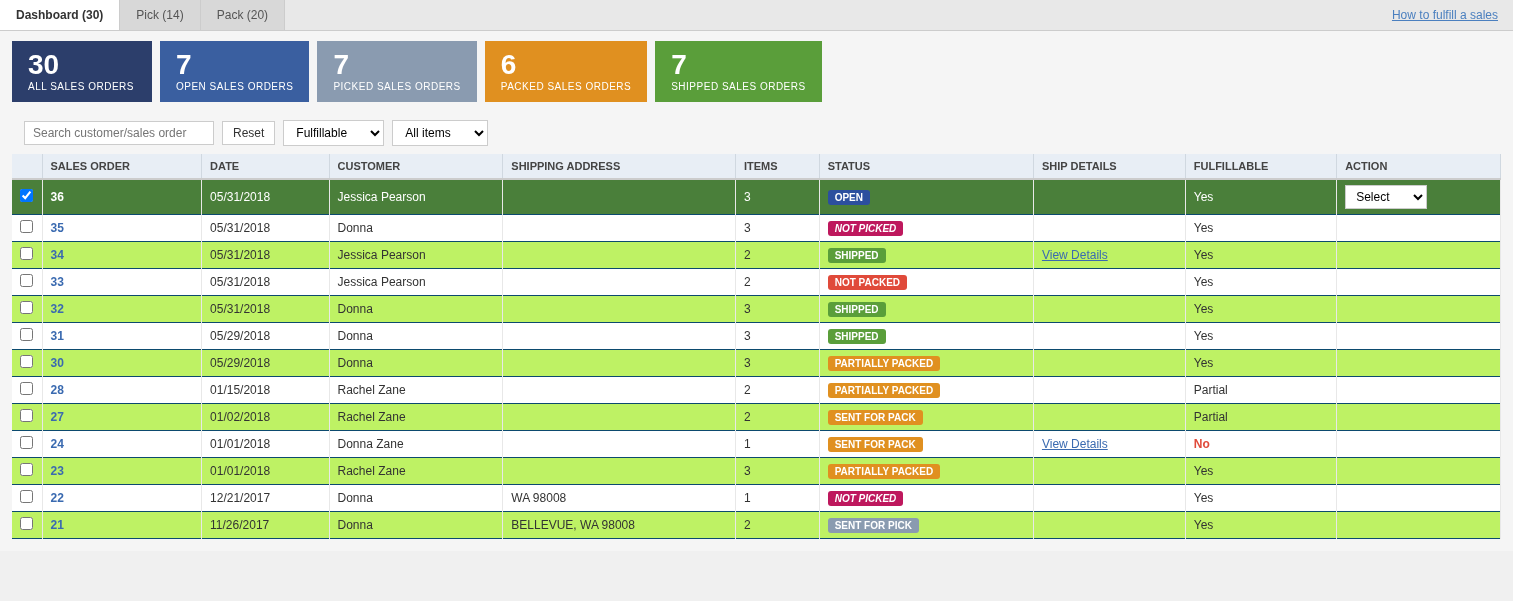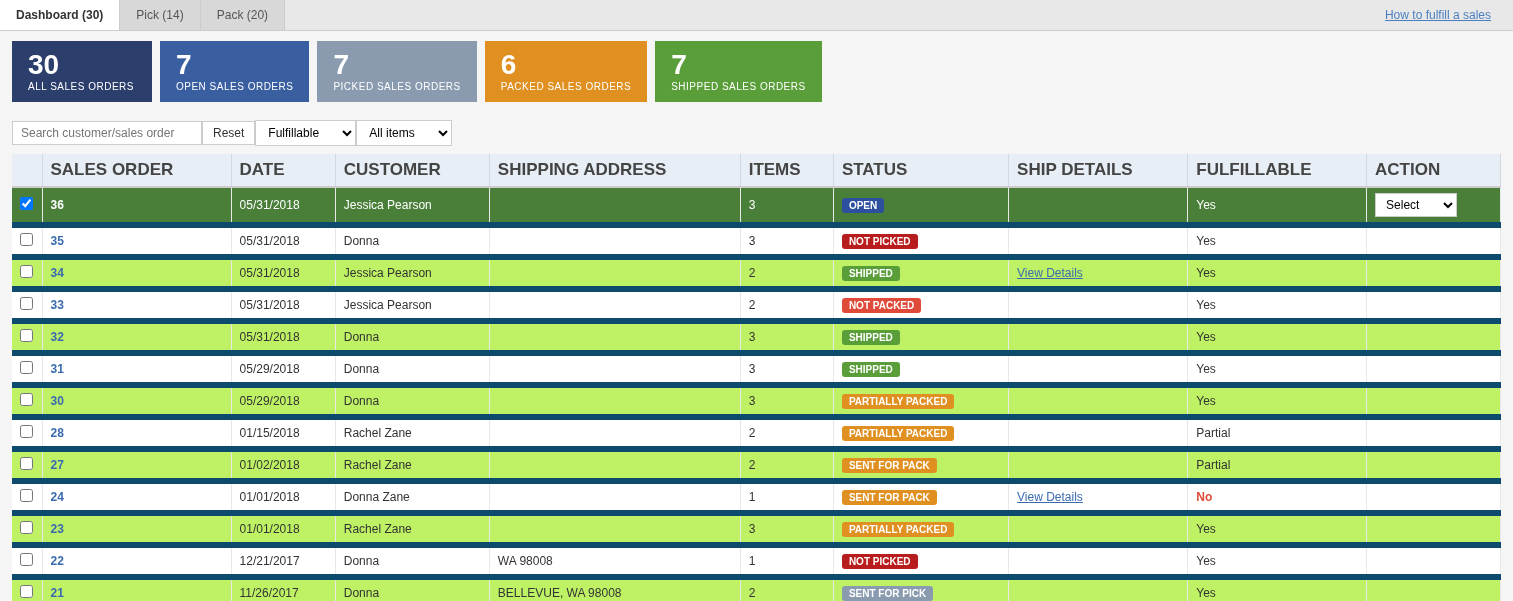--- a/index.html
+++ b/index.html
@@ -22,21 +22,21 @@
       background: #d8d8d8;
       color: #555;
     }
     .top-nav .tab.active {
       background: #fff;
       color: #333;
       font-weight: bold;
     }
     .top-nav .help-link {
       position: absolute;
-      right: 22px;
+      right: 15px;
       top: 50%;
       transform: translateY(-50%);
       color: #4a7fbf;
       font-size: 12px;
       cursor: pointer;
       text-decoration: underline;
     }
 
     
     .summary-bar {
@@ -76,21 +76,22 @@
       font-size: 12px;
       color: #555;
     }
     .controls .hint {
       margin-bottom: 6px;
       color: #444;
     }
     .controls-row {
       display: flex;
       align-items: center;
-      gap: 0;
+      gap: 8px;
+      margin-left: 12px;
     }
     .search-input {
       border: 1px solid #ccc;
       padding: 4px 8px;
       font-size: 12px;
       width: 190px;
       color: #999;
       background: #fff;
     }
     .btn-reset {
@@ -121,32 +122,32 @@
       background: #fff;
       font-size: 12px;
     }
     thead tr {
       background: #e8eef5;
     }
     thead th {
       padding: 6px 8px;
       text-align: left;
       font-weight: bold;
-      font-size: 17px;
+      font-size: 11px;
       color: #444;
       border-bottom: 2px solid #ccc;
       border-right: 1px solid #d0d8e0;
       text-transform: uppercase;
       white-space: nowrap;
     }
     thead th:first-child {
       width: 30px;
     }
     tbody tr {
-      border-bottom: 6px solid #0c4a6e;
+      border-bottom: 1px solid #0c4a6e;
     }
     tbody tr.selected-row {
       background: #4a7f3a;
       color: #fff;
     }
     tbody tr.selected-row td {
       color: #fff;
     }
     tbody tr.alt {
       background: #bef264;
@@ -176,21 +177,21 @@
       display: inline-block;
       padding: 2px 7px;
       border-radius: 3px;
       font-size: 10px;
       font-weight: bold;
       color: #fff;
       text-transform: uppercase;
       white-space: nowrap;
     }
     .badge-open { background: #2c4f9e; }
-    .badge-not-picked { background: #b91c1c; }
+    .badge-not-picked { background: #be185d; font-style: italic; }
     .badge-shipped { background: #5a9e3a; }
     .badge-not-packed { background: #e04a3a; }
     .badge-partially-packed { background: #e09020; }
     .badge-sent-for-pack { background: #e09020; }
     .badge-sent-for-pick { background: #8a9bb0; }
 
     .view-details {
       color: #3a6ab0;
       text-decoration: underline;
       cursor: pointer;

